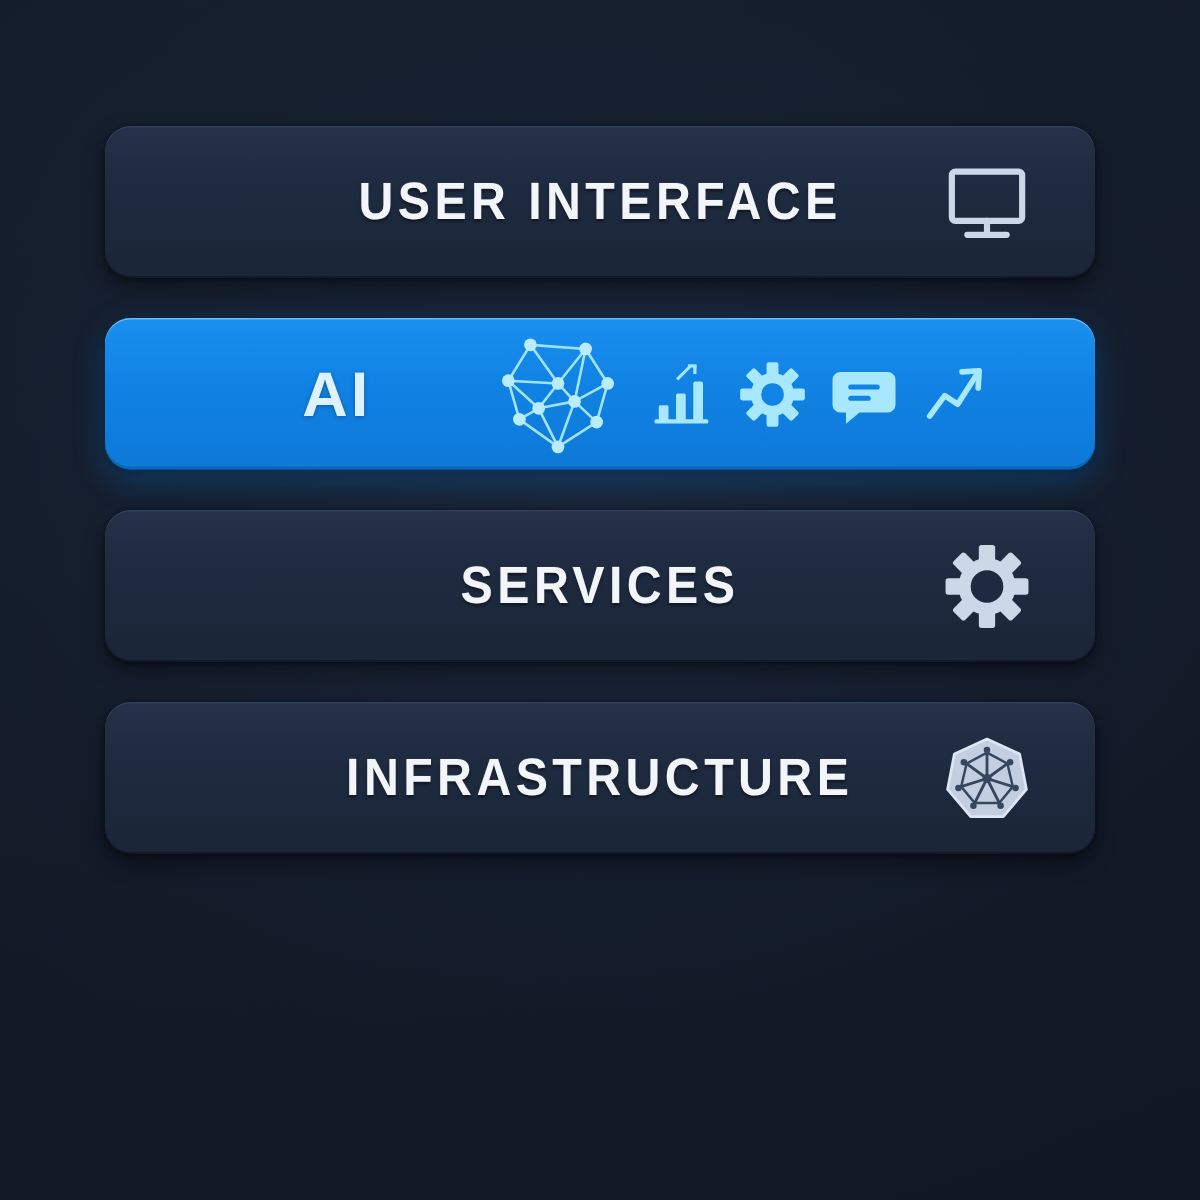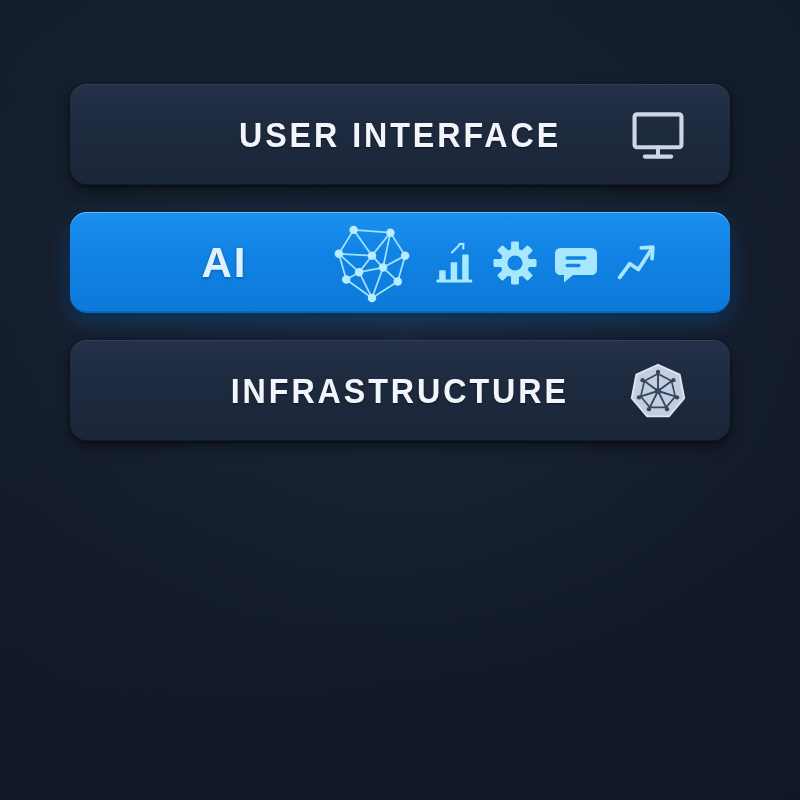--- a/index.html
+++ b/index.html
@@ -234,20 +234,41 @@
             <svg viewBox="0 0 64 64" width="46" height="46" fill="none" stroke="#a8e8ff" stroke-width="5.2" stroke-linecap="round" stroke-linejoin="round">
               <path d="M8 52 L22 33 L34 41 L52 13"></path>
               <path d="M38 11 L54 10 L53 26" stroke-width="5.2"></path>
             </svg>
           </span>
 
         </div>
       </div>
     </div>
 
+    <div class="layer dark">
+      <span class="layer-label">SERVICES</span>
+      <span class="layer-icon">
+        <svg viewBox="0 0 64 64" width="58" height="58">
+          <g fill="#ccd8e8">
+            <g>
+              <rect x="26" y="1.5" width="12" height="15" rx="2"></rect>
+              <rect x="26" y="47.5" width="12" height="15" rx="2"></rect>
+              <rect x="1.5" y="26" width="15" height="12" rx="2"></rect>
+              <rect x="47.5" y="26" width="15" height="12" rx="2"></rect>
+              <rect x="26" y="1.5" width="12" height="15" rx="2" transform="rotate(45 32 32)"></rect>
+              <rect x="26" y="47.5" width="12" height="15" rx="2" transform="rotate(45 32 32)"></rect>
+              <rect x="1.5" y="26" width="15" height="12" rx="2" transform="rotate(45 32 32)"></rect>
+              <rect x="47.5" y="26" width="15" height="12" rx="2" transform="rotate(45 32 32)"></rect>
+            </g>
+            <circle cx="32" cy="32" r="21"></circle>
+          </g>
+          <circle cx="32" cy="32" r="12" fill="#1e2a3f"></circle>
+        </svg>
+      </span>
+    </div>
 
     <div class="layer dark">
       <span class="layer-label">INFRASTRUCTURE</span>
       <span class="layer-icon">
         <svg viewBox="0 0 64 64" width="58" height="58">
           <polygon points="32,3 56,14 61,40 44,60 20,60 3,40 8,14" fill="#c3cfe0" stroke="#dde6f2" stroke-width="2" stroke-linejoin="round"></polygon>
           <g stroke="#35465e" stroke-width="2.1" stroke-linecap="round" fill="none">
             <line x1="32" y1="32" x2="32" y2="13"></line>
             <line x1="32" y1="32" x2="47" y2="21"></line>
             <line x1="32" y1="32" x2="51" y2="38"></line>

